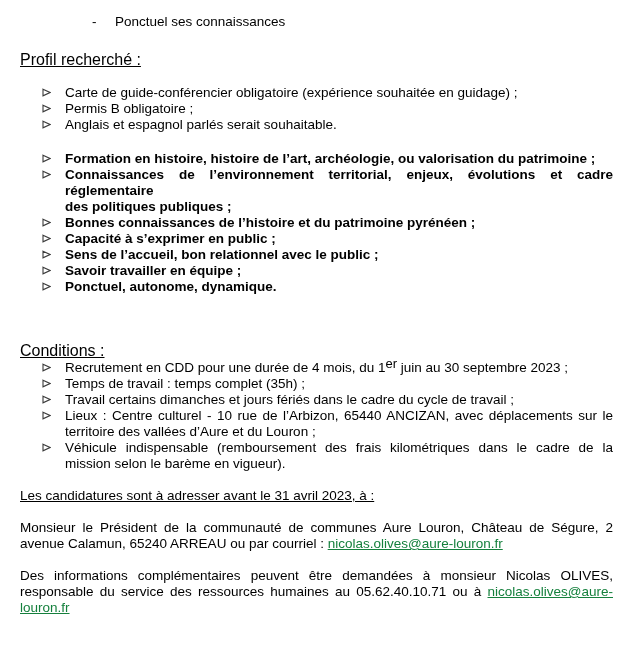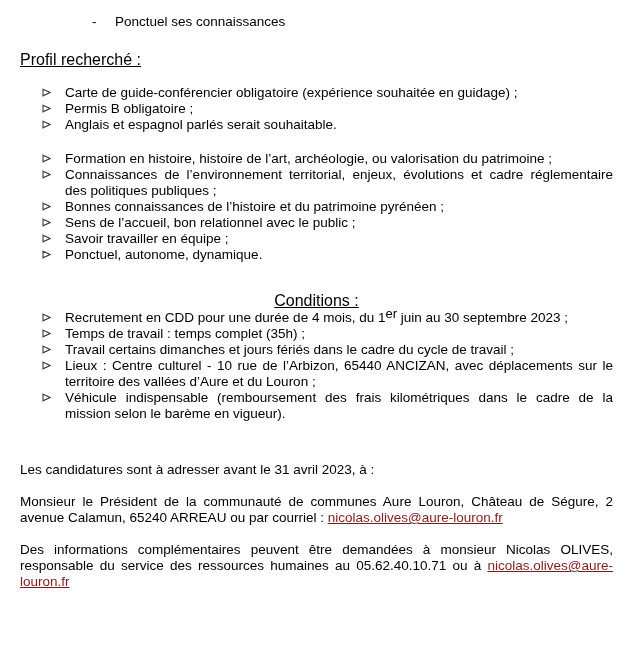--- a/index.html
+++ b/index.html
@@ -17,39 +17,39 @@
   }
   .intro-item { margin-left: 72px; }
   .dash { display: inline-block; width: 23px; }
   .hd {
     font-size: 16px;
     font-weight: normal;
     text-decoration: underline;
     margin: 22px 0 0 0;
     line-height: 16px;
   }
-  .hd.cond { margin-top: 30px; text-align: center; }
+  .hd.cond { margin-top: 48px; }
   ul.blist { list-style: none; margin: 17px 0 0 0; padding: 0; }
-  ul.blist.savoirs { margin-top: 18px; }
+  ul.blist.savoirs { margin-top: 18px; font-weight: bold; }
   ul.blist.cond { margin-top: 1px; }
   ul.blist li { position: relative; padding-left: 45px; }
   .marker {
     position: absolute;
     left: 22px;
     top: 3px;
     width: 9px;
     height: 9px;
     line-height: 0;
   }
   .subhead { margin: 16px 0 0 45px; }
   .line { display: block; }
   .j { text-align: justify; text-align-last: justify; }
-  .cand { margin-top: 40px; }
+  .cand { margin-top: 16px; text-decoration: underline; }
   .para { margin: 16px 0 0 0; }
-  a.lnk { color: #7f1d1d; text-decoration: underline; cursor: pointer; }
+  a.lnk { color: #15803d; text-decoration: underline; cursor: pointer; }
   sup.ord { font-size: 13px; line-height: 0; vertical-align: 4px; }
 </style>
 </head>
 <body>
 
 <div>
 
   <div class="intro-item">
     <span class="dash">-</span><span>Ponctuel ses connaissances</span>
   </div>
@@ -90,20 +90,26 @@
             <path d="M1 1.2 L8 4.5 L1 7.8 Z" fill="none" stroke="#3b3b3b" stroke-width="1.1"></path>
           </svg></span>
       <span class="line j">Connaissances de l’environnement territorial, enjeux, évolutions et cadre réglementaire</span>
       <span class="line">des politiques publiques ;</span>
     </li>
     <li>
       <span class="marker"><svg width="9" height="9" viewBox="0 0 9 9">
             <path d="M1 1.2 L8 4.5 L1 7.8 Z" fill="none" stroke="#3b3b3b" stroke-width="1.1"></path>
           </svg></span>
       <span>Bonnes connaissances de l’histoire et du patrimoine pyrénéen ;</span>
+    </li>
+    <li>
+      <span class="marker"><svg width="9" height="9" viewBox="0 0 9 9">
+            <path d="M1 1.2 L8 4.5 L1 7.8 Z" fill="none" stroke="#3b3b3b" stroke-width="1.1"></path>
+          </svg></span>
+      <span>Capacité à s’exprimer en public ;</span>
     </li>
     <li>
       <span class="marker"><svg width="9" height="9" viewBox="0 0 9 9">
             <path d="M1 1.2 L8 4.5 L1 7.8 Z" fill="none" stroke="#3b3b3b" stroke-width="1.1"></path>
           </svg></span>
       <span>Sens de l’accueil, bon relationnel avec le public ;</span>
     </li>
     <li>
       <span class="marker"><svg width="9" height="9" viewBox="0 0 9 9">
             <path d="M1 1.2 L8 4.5 L1 7.8 Z" fill="none" stroke="#3b3b3b" stroke-width="1.1"></path>

